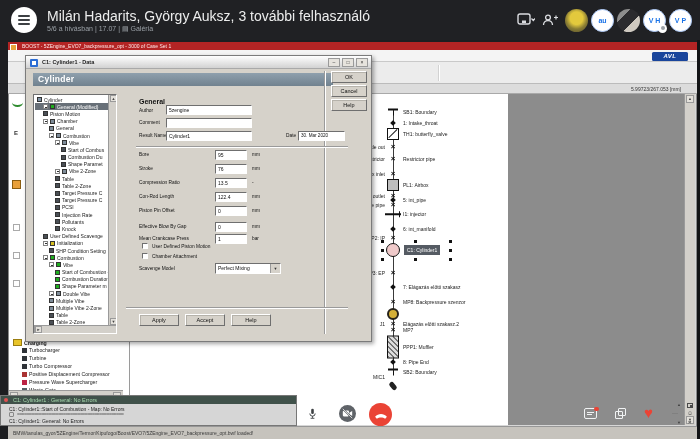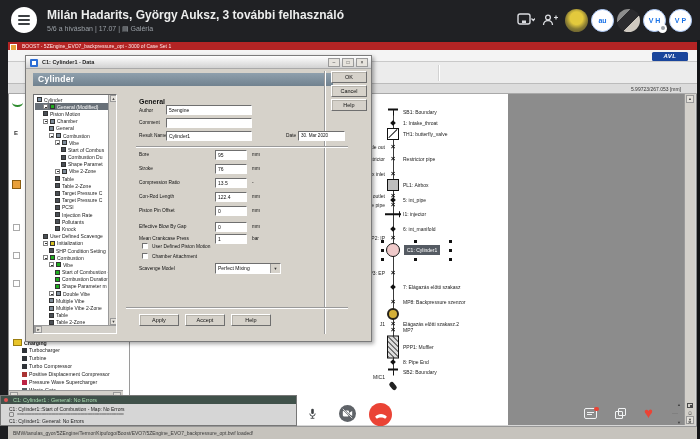--- a/index.html
+++ b/index.html
@@ -3,21 +3,21 @@
 <meta charset="utf-8">
 <style>
   html,body{margin:0;padding:0;background:#111;}
   .stage{position:relative;width:700px;height:439px;background:#1d1e21;overflow:hidden;
          font-family:"Liberation Sans",sans-serif;-webkit-font-smoothing:antialiased;}
   .a{position:absolute;}
   
   .topbar{left:0;top:0;width:700px;height:40px;background:#202124;z-index:40;}
   .hamburger{left:11px;top:7px;width:26px;height:26px;border-radius:50%;background:#fff;}
   .hamburger i{position:absolute;left:7px;width:12px;height:2px;background:#3c4043;border-radius:1px;}
-  .meet-title{left:47px;top:8px;color:#eceded;font-size:12px;font-weight:bold;white-space:nowrap;}
+  .meet-title{left:47px;top:8px;color:#eceded;font-size:14px;font-weight:normal;white-space:nowrap;}
   .meet-sub{left:47px;top:25px;color:#9aa0a6;font-size:7px;white-space:nowrap;}
   .tb-right{right:8px;top:8px;height:24px;display:flex;align-items:center;gap:4px;}
   .av{width:23px;height:23px;border-radius:50%;display:flex;align-items:center;justify-content:center;
       font-size:7px;font-weight:bold;color:#1a73e8;background:#fff;border:1.5px solid #aecbfa;box-sizing:border-box;position:relative;}
   .av.photo{border:none;}
   .av.photo.gold{background:radial-gradient(circle at 50% 40%,#e3c93d 0 35%,#8a7d34 60%,#4a462c 100%);}
   .av.photo.dark{background:linear-gradient(135deg,#8d8d8d 0 30%,#2b2b2e 30% 62%,#cfc9c0 62% 100%);}
   .av .badge{position:absolute;right:-2px;bottom:-2px;width:9px;height:9px;border-radius:50%;background:#fff;}
   .av .badge i{position:absolute;left:2.5px;top:2.5px;width:4px;height:4px;border-radius:50%;background:#9aa0a6;}
   .ticon{position:relative;width:18px;height:16px;margin-right:2px;}

